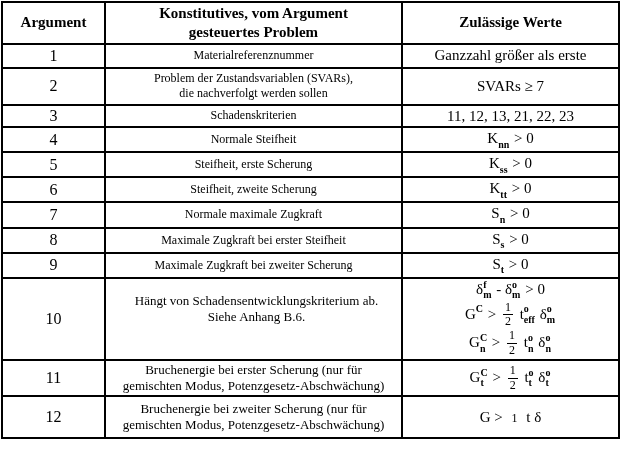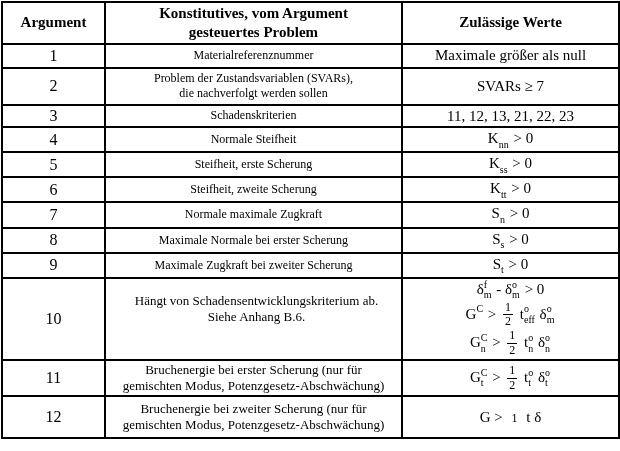--- a/index.html
+++ b/index.html
@@ -41,20 +41,21 @@
 
   
   .formula-line { padding: 0 0; line-height: 1.2; }
   .supsub {
     display: inline-block;
     vertical-align: middle;
     font-size: 10px;
     line-height: 1.05;
     text-align: left;
     margin: 0 1px 0 0;
+    font-weight: bold;
   }
   .supsub .sup, .supsub .sub { display: block; min-height: 10px; }
   .frac {
     display: inline-block;
     vertical-align: middle;
     font-size: 12px;
     line-height: 1.15;
     text-align: center;
     margin: 0 3px;
   }
@@ -75,21 +76,21 @@
       <th>Argument</th>
       <th>Konstitutives, vom Argument
 gesteuertes Problem</th>
       <th>Zulässige Werte</th>
     </tr>
   </thead>
   <tbody>
     <tr style="height:24px">
       <td class="arg-cell">1</td>
       <td class="problem-cell">Materialreferenznummer</td>
-      <td class="value-cell">Maximale größer als null</td>
+      <td class="value-cell">Ganzzahl größer als erste</td>
     </tr>
     <tr style="height:37px">
       <td class="arg-cell">2</td>
       <td class="problem-cell">Problem der Zustandsvariablen (SVARs),
 die nachverfolgt werden sollen</td>
       <td class="value-cell">SVARs ≥ 7</td>
     </tr>
     <tr style="height:22px">
       <td class="arg-cell">3</td>
       <td class="problem-cell">Schadenskriterien</td>
@@ -118,21 +119,21 @@
     </tr>
     <tr style="height:21px">
       <td class="arg-cell">7</td>
       <td class="problem-cell">Normale maximale Zugkraft</td>
       <td class="value-cell">
           <div class="formula-line">S<span class="supsub"><span class="sup">&nbsp;</span><span class="sub">n</span></span> &gt; 0</div>
         </td>
     </tr>
     <tr style="height:21px">
       <td class="arg-cell">8</td>
-      <td class="problem-cell">Maximale Normale bei erster Scherung</td>
+      <td class="problem-cell">Maximale Zugkraft bei erster Steifheit</td>
       <td class="value-cell">
           <div class="formula-line">S<span class="supsub"><span class="sup">&nbsp;</span><span class="sub">s</span></span> &gt; 0</div>
         </td>
     </tr>
     <tr style="height:21px">
       <td class="arg-cell">9</td>
       <td class="problem-cell">Maximale Zugkraft bei zweiter Scherung</td>
       <td class="value-cell">
           <div class="formula-line">S<span class="supsub"><span class="sup">&nbsp;</span><span class="sub">t</span></span> &gt; 0</div>
         </td>

